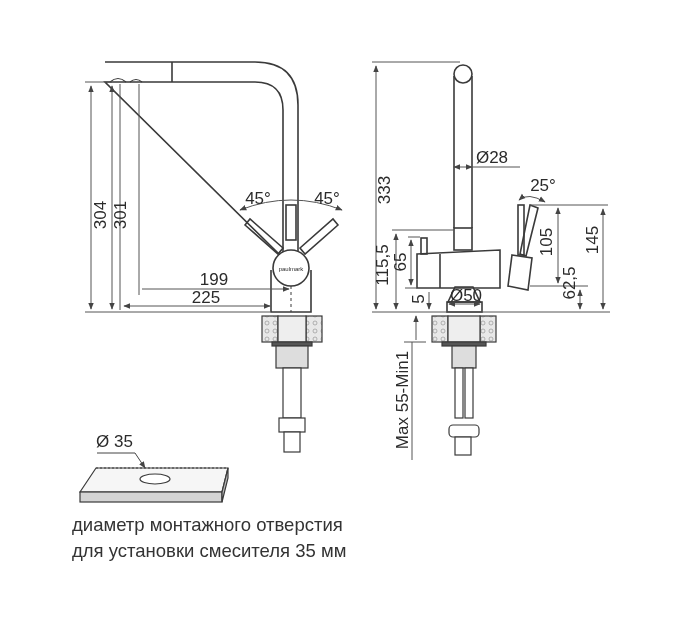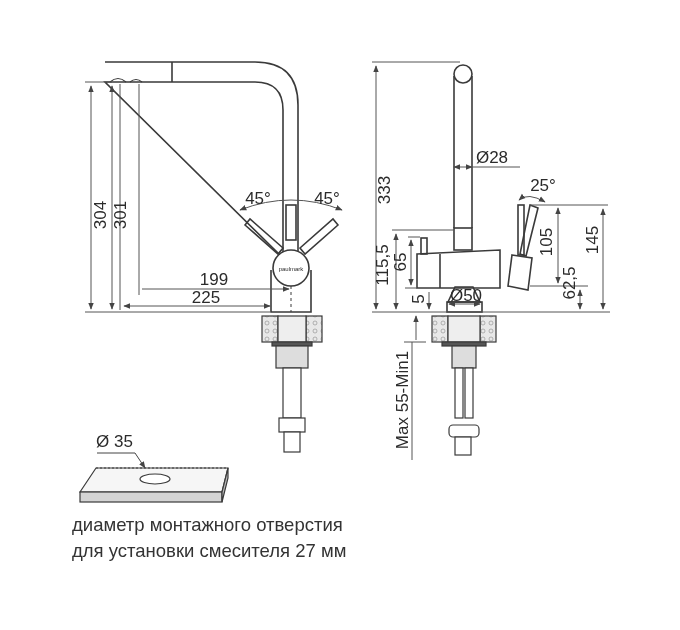--- a/index.html
+++ b/index.html
@@ -144,14 +144,14 @@
     <rect x="80" y="492" width="142" height="10" fill="#d4d4d4"></rect>
     <path d="M222,492 L228,468 L228,478 L222,502 Z" fill="#bbb"></path>
     <ellipse cx="155" cy="479" rx="15" ry="5" fill="#fff"></ellipse>
     <polyline points="97,453 135,453 145,468" fill="none" stroke="#444" stroke-width="1" marker-end="url(#arr)"></polyline>
   </g>
   <text class="dim" x="96" y="447">Ø 35</text>
 </svg>
 
 <div class="caption">
   <div>диаметр монтажного отверстия</div>
-  <div>для установки смесителя 27 мм</div>
+  <div>для установки смесителя 35 мм</div>
 </div>
 
 </body></html>

